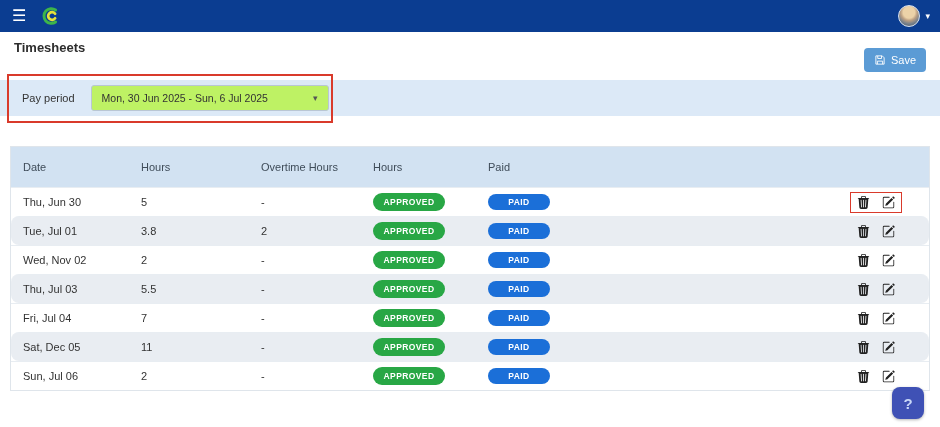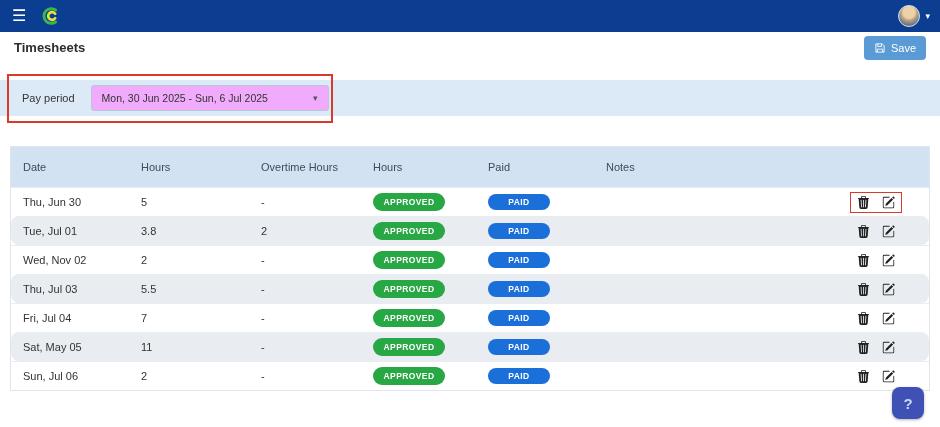--- a/index.html
+++ b/index.html
@@ -33,35 +33,35 @@
     border: 1px solid #d8e2f0;
   }
   .caret { color: #fff; font-size: 9px; }
 
   
   .page-head {
     position: absolute; top: 40px; left: 14px;
     font-size: 13px; font-weight: bold; color: #2d2d2d;
   }
   .save-btn {
-    position: absolute; top: 36px; right: 14px; height: 24px;
+    position: absolute; top: 48px; right: 14px; height: 24px;
     background: var(--save, #5b9bd5); color: #fff; border: none;
     border-radius: 4px; font-size: 11px; font-family: inherit;
     display: flex; align-items: center; gap: 5px; padding: 0 10px; cursor: pointer; margin-left: 22px;
   }
 
   
   .band {
     position: absolute; top: 80px; left: 0; right: 0; height: 36px;
     background: var(--band, #dce9f7);
     display: flex; align-items: center; gap: 16px; padding: 0 22px;
   }
   .band-label { font-size: 11px; color: #333; }
   .select {
-    width: 238px; height: 26px; background: #f0abfc;
+    width: 238px; height: 26px; background: #bef264;
     border: 1px solid #b9c6d4; border-radius: 3px;
     display: flex; align-items: center; justify-content: space-between;
     padding: 0 10px; font-size: 10.5px; color: #333; cursor: pointer; gap: 40px;
   }
   .select .chev { font-size: 9px; color: #555; }
 
   .annotation-pay {
     position: absolute; top: 74px; left: 7px; width: 326px; height: 49px;
     border: 2px solid var(--annotation, #d93a2b); pointer-events: none;
   }
@@ -140,21 +140,20 @@
 </div>
 <div class="annotation-pay"></div>
 
 <div class="table">
   <div class="thead">
     <div>Date</div>
     <div>Hours</div>
     <div>Overtime Hours</div>
     <div>Hours</div>
     <div>Paid</div>
-    <div>Notes</div>
     <div></div>
   </div>
   <div>
       <div class="trow">
         <div>Thu, Jun 30</div>
         <div>5</div>
         <div>-</div>
         <div><span class="pill approved">APPROVED</span></div>
         <div><span class="pill paid">PAID</span></div>
         <div></div>
@@ -250,21 +249,21 @@
           </button>
           <button class="icon-btn">
             <svg viewBox="0 0 16 16">
               <path d="M15.502 1.94a.5.5 0 0 1 0 .706L14.459 3.69l-2-2L13.502.646a.5.5 0 0 1 .707 0l1.293 1.293zm-1.75 2.456-2-2L4.939 9.21a.5.5 0 0 0-.121.196l-.805 2.414a.25.25 0 0 0 .316.316l2.414-.805a.5.5 0 0 0 .196-.12l6.813-6.814z"></path>
               <path d="M1 13.5A1.5 1.5 0 0 0 2.5 15h11a1.5 1.5 0 0 0 1.5-1.5v-6a.5.5 0 0 0-1 0v6a.5.5 0 0 1-.5.5h-11a.5.5 0 0 1-.5-.5v-11a.5.5 0 0 1 .5-.5H9a.5.5 0 0 0 0-1H2.5A1.5 1.5 0 0 0 1 2.5z"></path>
             </svg>
           </button>
         </div>
       </div>
       <div class="trow alt">
-        <div>Sat, May 05</div>
+        <div>Sat, Dec 05</div>
         <div>11</div>
         <div>-</div>
         <div><span class="pill approved">APPROVED</span></div>
         <div><span class="pill paid">PAID</span></div>
         <div></div>
         <div class="actions">
           <button class="icon-btn">
             <svg viewBox="0 0 16 16">
               <path d="M11 1.5v1h3.5a.5.5 0 0 1 0 1h-.538l-.853 10.66A2 2 0 0 1 11.115 16h-6.23a2 2 0 0 1-1.994-1.84L2.038 3.5H1.5a.5.5 0 0 1 0-1H5v-1A1.5 1.5 0 0 1 6.5 0h3A1.5 1.5 0 0 1 11 1.5m-5 0v1h4v-1a.5.5 0 0 0-.5-.5h-3a.5.5 0 0 0-.5.5M4.5 5.03l.5 8.5a.5.5 0 1 0 .998-.06l-.5-8.5a.5.5 0 1 0-.998.06m6.53-.53a.5.5 0 0 0-.528.47l-.5 8.5a.5.5 0 0 0 .998.058l.5-8.5a.5.5 0 0 0-.47-.528M8 4.5a.5.5 0 0 0-.5.5v8.5a.5.5 0 0 0 1 0V5a.5.5 0 0 0-.5-.5"></path>
             </svg>

